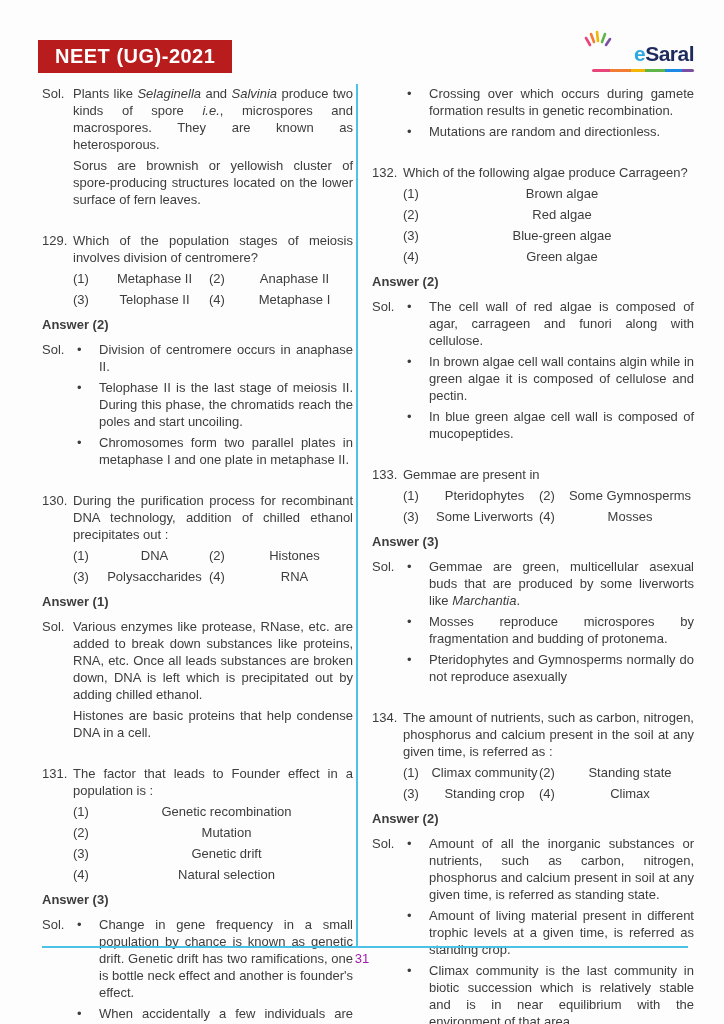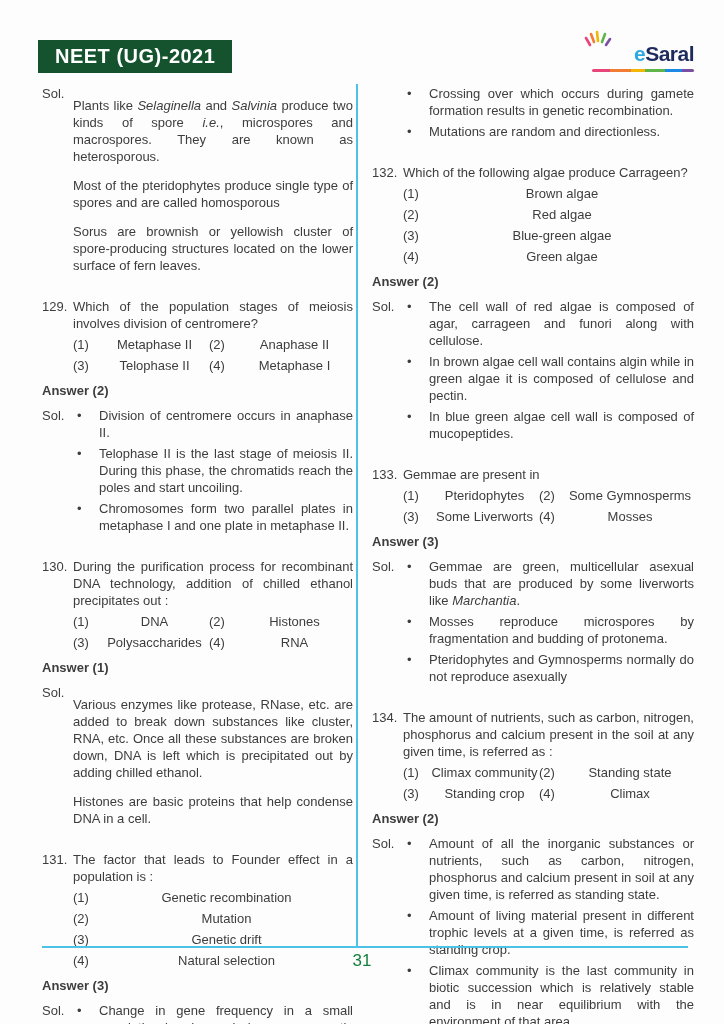--- a/index.html
+++ b/index.html
@@ -3,45 +3,45 @@
 <meta charset="utf-8">
 <style>
   html,body{margin:0;padding:0;}
   body{
     width:724px;height:1024px;background:#ffffff;position:relative;
     font-family:"Liberation Sans","DejaVu Sans",sans-serif;color:#3d3d3d;overflow:hidden;
   }
   .page{position:absolute;inset:0;background:#fdfdfd;}
   
   .banner{
-    position:absolute;left:38px;top:40px;background:#14532d;color:#fff;
+    position:absolute;left:38px;top:40px;background:#b91c1c;color:#fff;
     font-weight:bold;font-size:20px;line-height:22px;padding:5px 17px 6px;letter-spacing:.5px;
   }
   .logo{position:absolute;right:30px;top:40px;width:102px;}
   .logo-text{text-align:right;font-weight:bold;font-size:21px;line-height:28px;letter-spacing:-.5px;position:relative;}
   .logo-e{color:#2ba9e0;}
   .logo-saral{color:#1e2a5e;}
   .hand{position:absolute;left:-8px;top:-11px;}
   .logo-underline{
     height:3px;margin-top:1px;border-radius:2px;
     background:linear-gradient(90deg,#e8457a 0 18%,#f07d33 18% 38%,#f2b705 38% 52%,#5fb548 52% 72%,#1e88e5 72% 88%,#7a4fa3 88% 100%);
   }
   
   .col{position:absolute;top:85px;font-size:13px;line-height:17px;}
   #col-left{left:42px;width:311px;}
   #col-right{left:372px;width:322px;}
   .divider{position:absolute;left:356px;top:84px;width:2px;height:862px;background:#4cc2e6;}
   .footer-line{position:absolute;left:42px;top:946px;width:646px;height:2px;background:#4cc2e6;}
-  .pageno{position:absolute;top:951px;left:0;width:724px;text-align:center;font-size:17px;color:#15803d;}
+  .pageno{position:absolute;top:951px;left:0;width:724px;text-align:center;font-size:13px;color:#a21caf;}
   
   .sol-block{display:flex;margin-bottom:5px;}
   .sol-label{width:31px;flex:none;font-weight:normal;}
   .sol-label.spacer{font-weight:normal;}
   .sol-body{flex:1;min-width:0;}
-  .sol-para{text-align:justify;margin-bottom:4px;margin-top:12px;}
+  .sol-para{text-align:justify;margin-bottom:4px;}
   .sol-para:last-child{margin-bottom:0;}
   .b-row{display:flex;margin-bottom:4px;}
   .b-row:last-child{margin-bottom:0;}
   .b-dot{width:26px;flex:none;text-indent:4px;}
   .b-text{flex:1;min-width:0;text-align:justify;}
   .q-block{display:flex;margin-bottom:4px;margin-top:24px;}
   .q-num{width:31px;flex:none;}
   .q-body{flex:1;min-width:0;}
   .q-text{text-align:justify;}
   .opt-list,.opt-grid{margin-top:4px;}
@@ -74,21 +74,20 @@
     <div class="logo-underline"></div>
   </div>
 
   <div class="divider"></div>
 
   <div class="col" id="col-left">
       <div class="sol-block">
         <div class="sol-label"><span>Sol.</span></div>
         <div class="sol-body">
           <div class="sol-para"><span>Plants like </span><i>Selaginella</i><span> and </span><i>Salvinia</i><span> produce two kinds of spore </span><i>i.e.</i><span>, microspores and macrospores. They are known as heterosporous.</span></div>
-          <div class="sol-para"><span>Most of the pteridophytes produce single type of spores and are called homosporous</span></div>
           <div class="sol-para"><span>Sorus are brownish or yellowish cluster of spore-producing structures located on the lower surface of fern leaves.</span></div>
         </div>
       </div>
       <div class="q-block">
         <div class="q-num"><span>129.</span></div>
         <div class="q-body">
           <div class="q-text"><span>Which of the population stages of meiosis involves division of centromere?</span></div>
           <div class="opt-grid">
             <div class="opt">
               <span class="opt-n">(1)</span>
@@ -148,21 +147,21 @@
               <span class="opt-n">(4)</span>
               <span class="opt-t"><span>RNA</span></span>
             </div>
           </div>
         </div>
       </div>
       <div class="ans"><span>Answer (1)</span></div>
       <div class="sol-block">
         <div class="sol-label"><span>Sol.</span></div>
         <div class="sol-body">
-          <div class="sol-para"><span>Various enzymes like protease, RNase, etc. are added to break down substances like cluster, RNA, etc. Once all these substances are broken down, DNA is left which is precipitated out by adding chilled ethanol.</span></div>
+          <div class="sol-para"><span>Various enzymes like protease, RNase, etc. are added to break down substances like proteins, RNA, etc. Once all leads substances are broken down, DNA is left which is precipitated out by adding chilled ethanol.</span></div>
           <div class="sol-para"><span>Histones are basic proteins that help condense DNA in a cell.</span></div>
         </div>
       </div>
       <div class="q-block">
         <div class="q-num"><span>131.</span></div>
         <div class="q-body">
           <div class="q-text"><span>The factor that leads to Founder effect in a population is :</span></div>
           <div class="opt-list">
             <div class="opt">
               <span class="opt-n">(1)</span>

